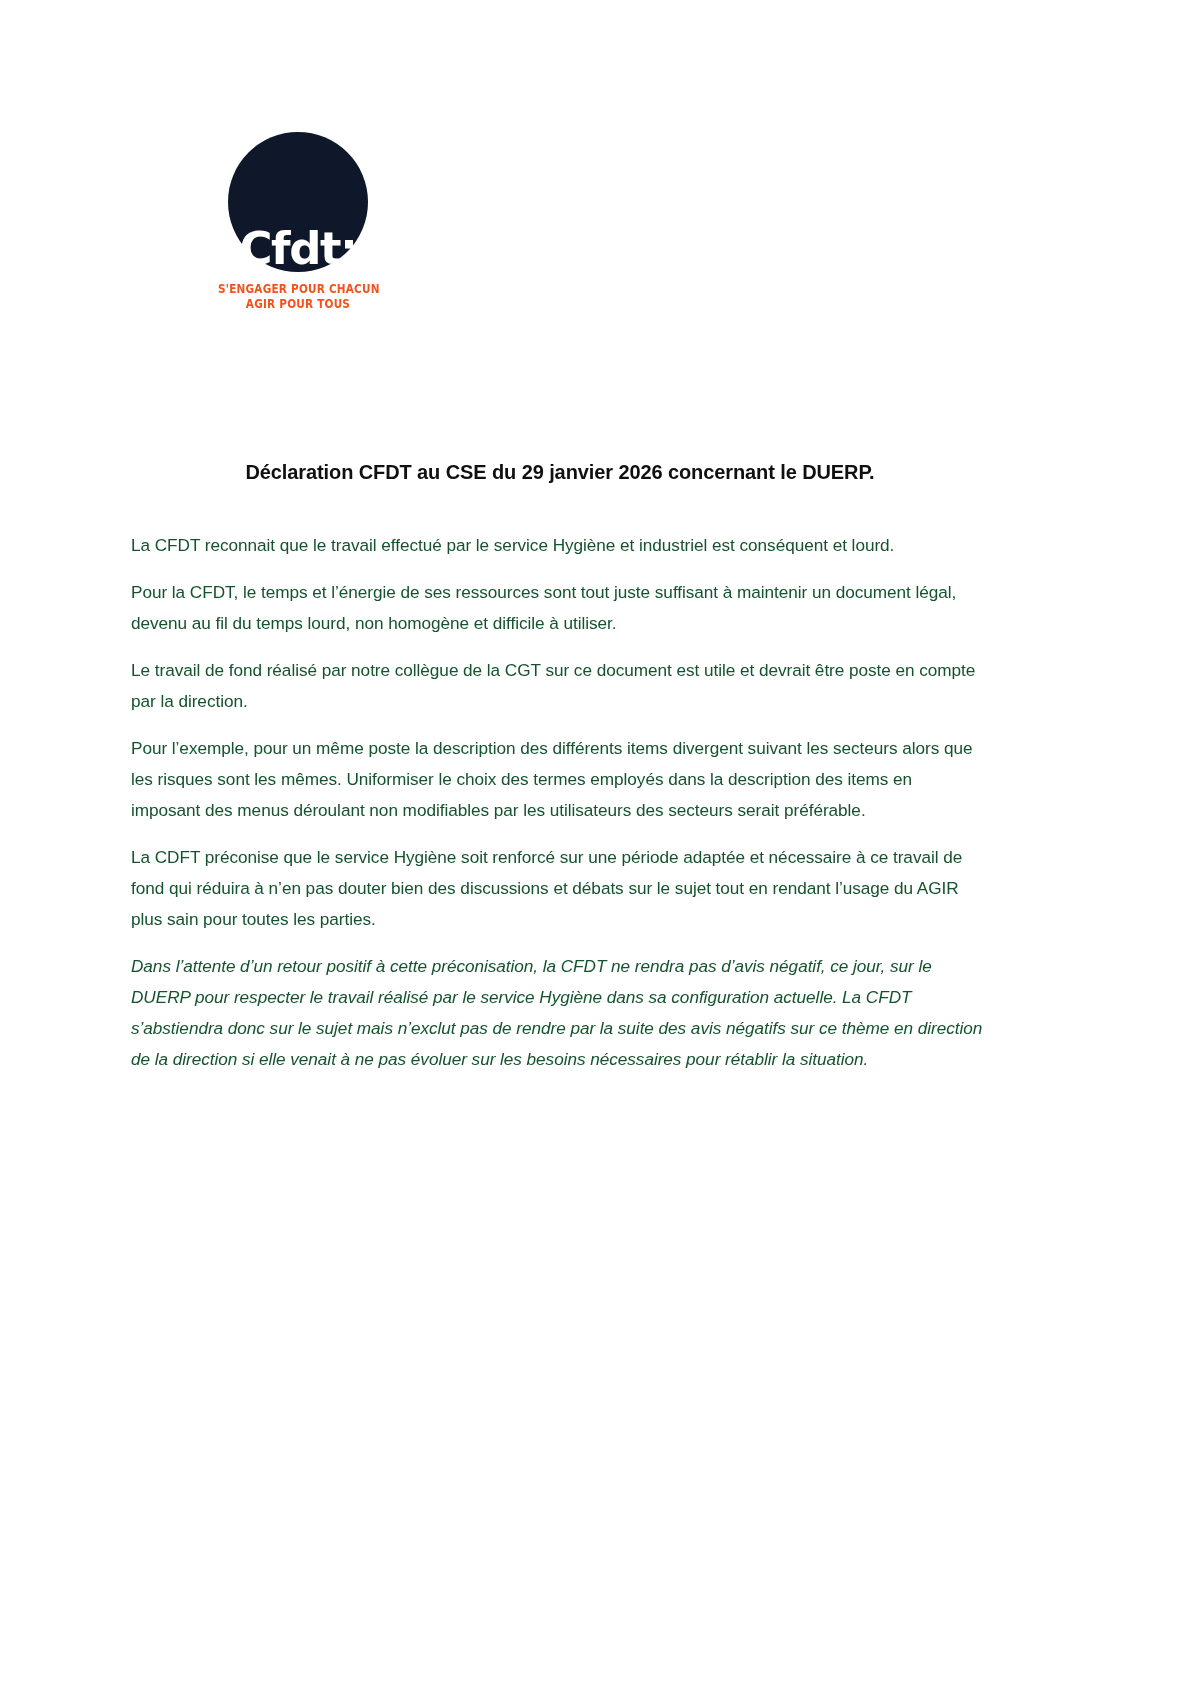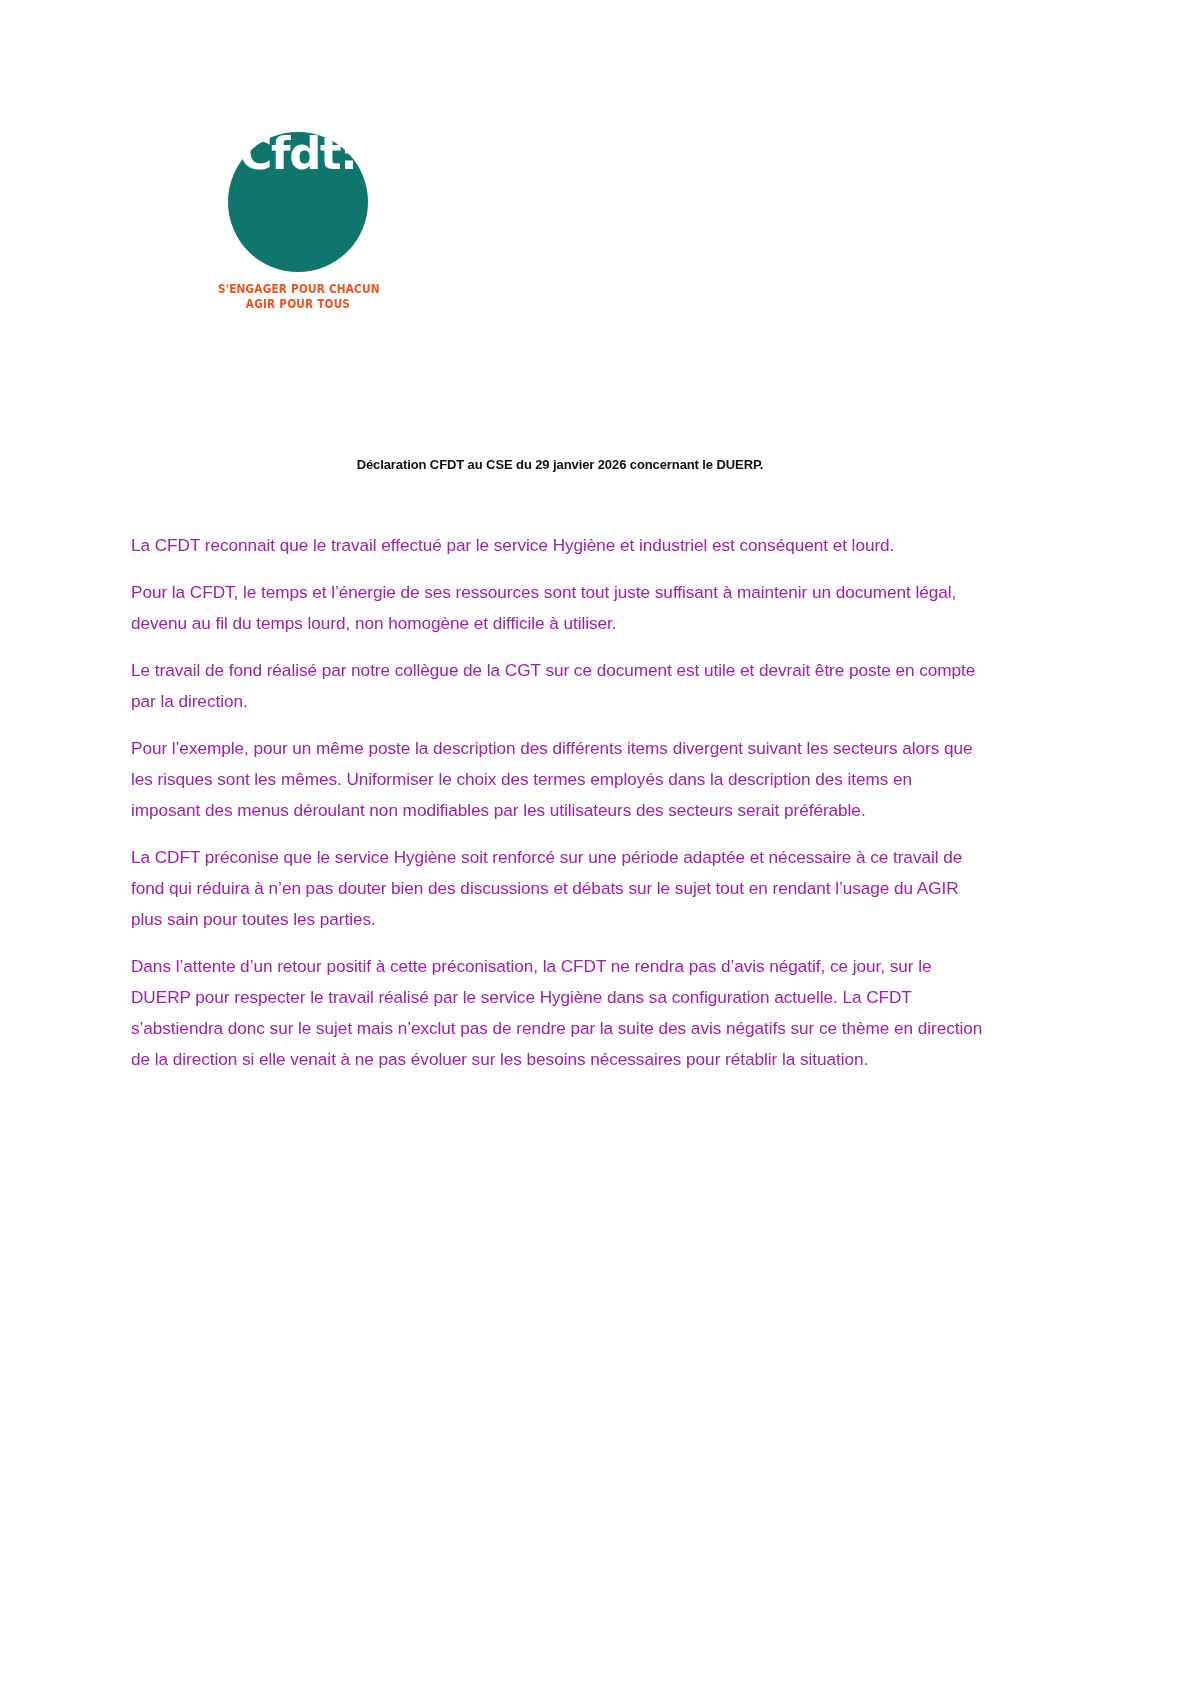--- a/index.html
+++ b/index.html
@@ -28,25 +28,25 @@
     position: absolute;
     left: 218px;
     top: 132px;
     width: 160px;
     text-align: center;
   }
   .logo-circle {
     width: 140px;
     height: 140px;
     border-radius: 50%;
-    background: #0f766e;
+    background: #0f172a;
     margin: 0 auto;
     position: relative;
     display: flex;
-    align-items: flex-start;
+    align-items: flex-end;
     justify-content: center;
   }
   .logo-wordmark {
     font-family: "DejaVu Sans", sans-serif;
     font-weight: 700;
     font-size: 45px;
     letter-spacing: -1.5px;
     color: #ffffff;
     line-height: 1;
     transform: translateY(-1px);
@@ -68,41 +68,41 @@
 
   
   .doc-title {
     position: absolute;
     left: 130px;
     top: 448px;
     width: 860px;
     text-align: center;
     font-family: "Liberation Sans", sans-serif;
     font-weight: 700;
-    font-size: 13px;
+    font-size: 20px;
     letter-spacing: -0.1px;
     color: #101010;
   }
 
   .body-copy {
     position: absolute;
     left: 131px;
     top: 530px;
     width: 855px;
   }
   .para {
     font-family: "Liberation Sans", sans-serif;
     font-size: 17.2px;
     line-height: 31px;
-    color: #a21caf;
+    color: #14532d;
     margin: 0 0 16px 0;
     text-align: left;
     letter-spacing: -0.05px;
   }
-  .para:last-child { margin-bottom: 12px; }
+  .para:last-child { margin-bottom: 12px; font-style: italic; }
 </style>
 </head>
 <body>
 
 <div class="page">
 
   <div class="logo-block">
     <div class="logo-circle">
       <span class="logo-wordmark">Cfdt:</span>
     </div>

